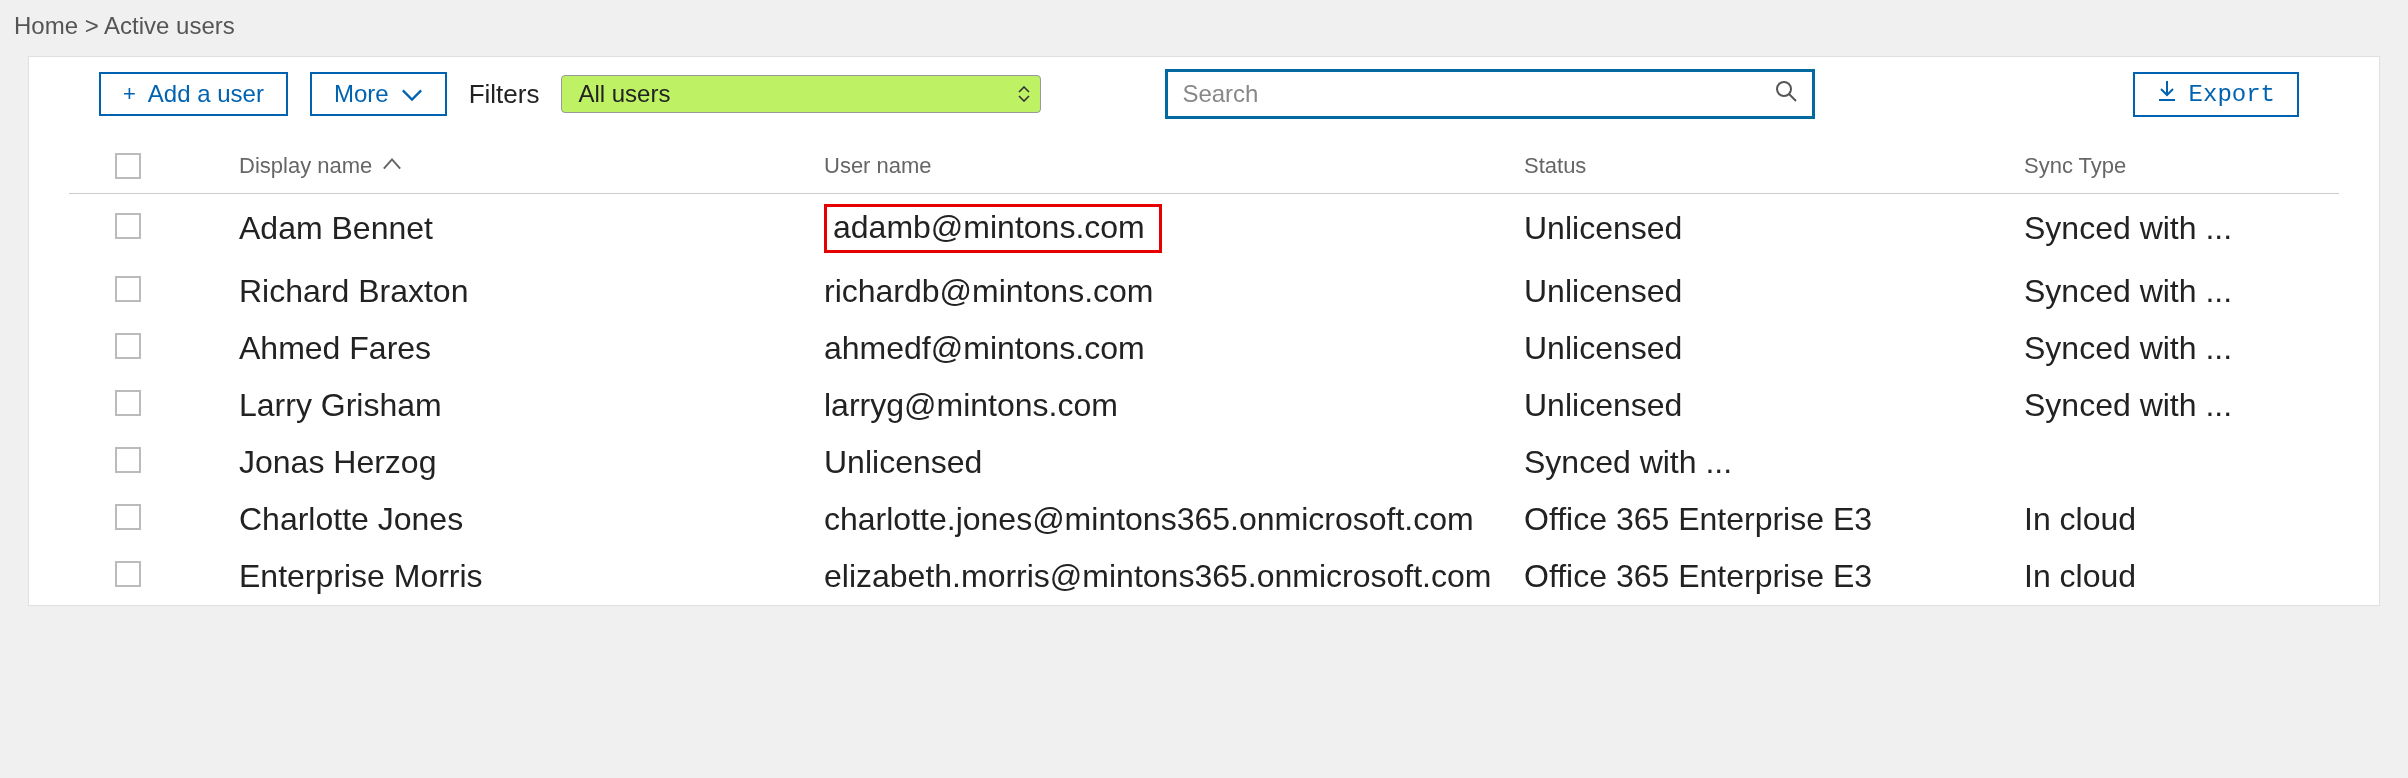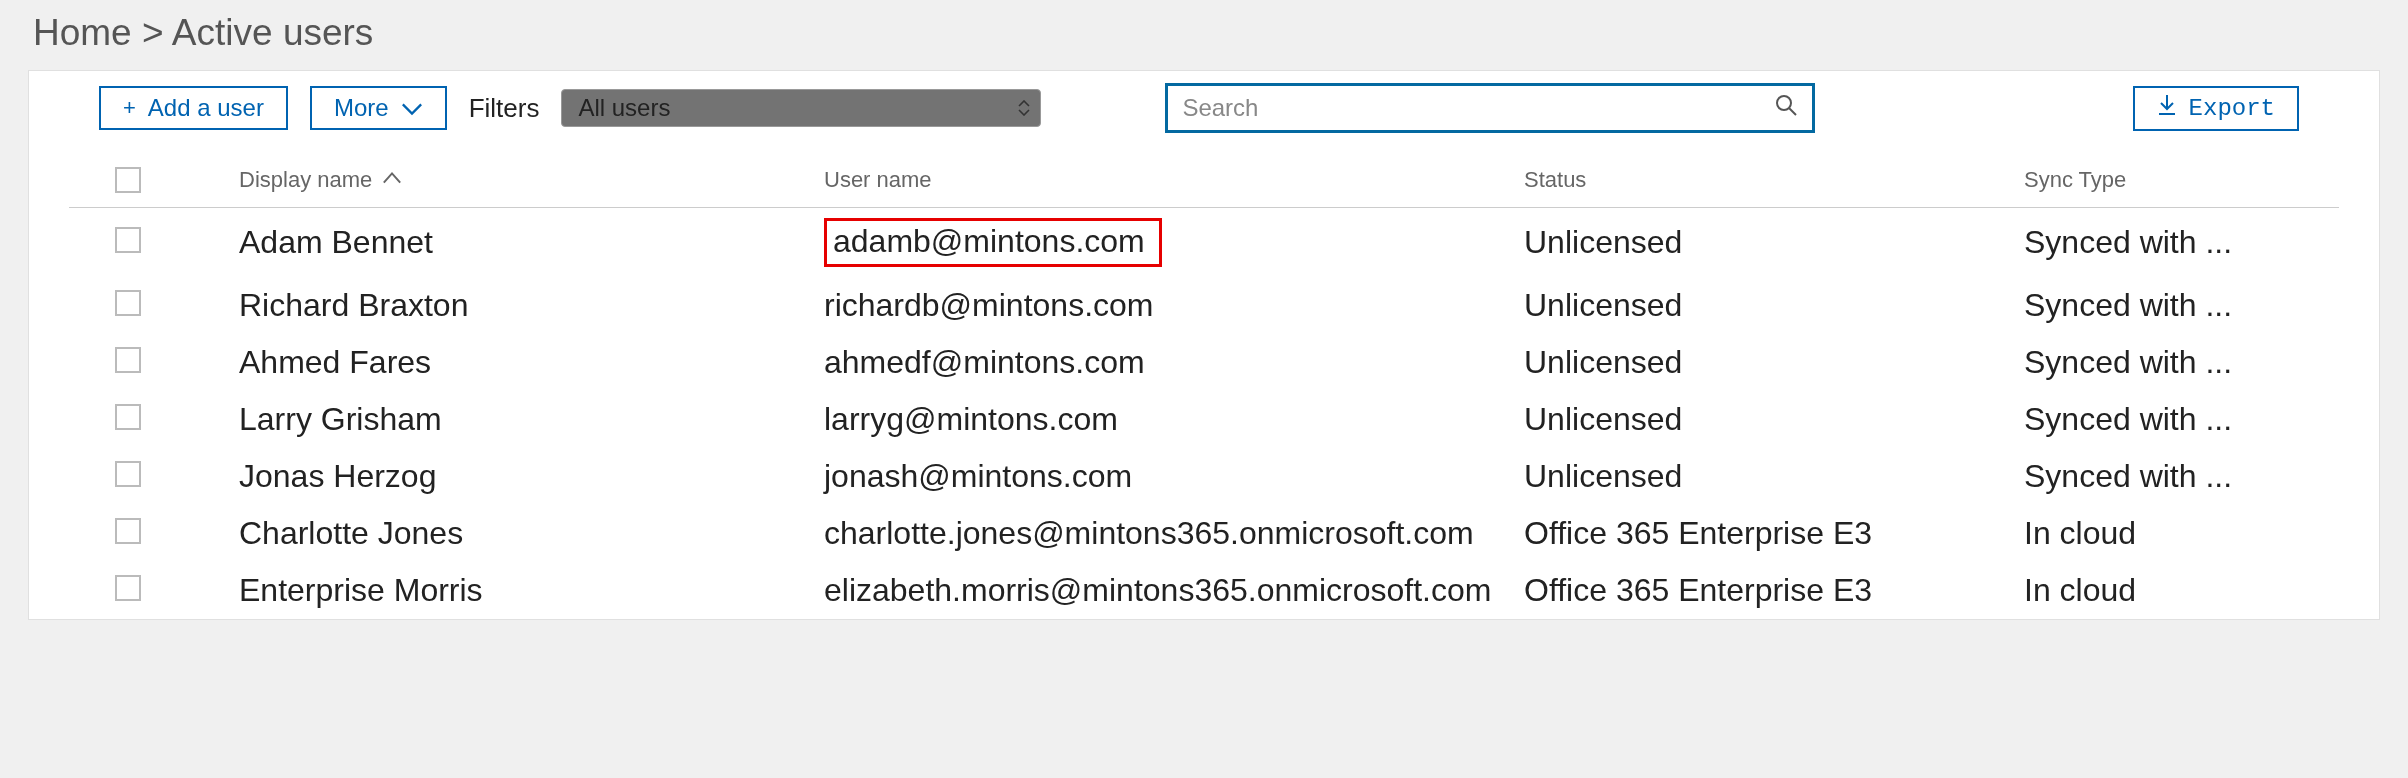--- a/index.html
+++ b/index.html
@@ -13,22 +13,22 @@
       padding: 0;
       font-size: 22px;
       color: #333;
     }
     .page {
       width: 2408px;
       background: #f0f0f0;
       padding: 0;
     }
     .breadcrumb {
-      padding: 12px 28px 16px 33px;
-      font-size: 37px;
+      padding: 12px 28px 16px 14px;
+      font-size: 24px;
       color: #555;
     }
     .breadcrumb a {
       color: #555;
       text-decoration: none;
     }
     .content-card {
       background: #fff;
       margin: 0 28px 0 28px;
       border: 1px solid #e0e0e0;
@@ -62,21 +62,21 @@
     .select-wrap {
       position: relative;
     }
     .select-box {
       border: 1px solid #999;
       border-radius: 4px;
       padding: 4px 40px 4px 16px;
       font-size: 24px;
       color: #222;
       width: 480px;
-      background: #737373;
+      background: #bef264;
       text-align: left;
       cursor: pointer;
       position: relative;
     }
     .select-caret {
       position: absolute;
       right: 10px;
       top: 50%;
       transform: translateY(-50%);
       font-size: 14px;
@@ -299,21 +299,20 @@
           <div class="row">
             <div class="col-check"><span class="checkbox"></span></div>
             <div>Larry Grisham</div>
             <div>larryg@mintons.com</div>
             <div>Unlicensed</div>
             <div>Synced with ...</div>
           </div>
           <div class="row">
             <div class="col-check"><span class="checkbox"></span></div>
             <div>Jonas Herzog</div>
-            <div>jonash@mintons.com</div>
             <div>Unlicensed</div>
             <div>Synced with ...</div>
           </div>
           <div class="row">
             <div class="col-check"><span class="checkbox"></span></div>
             <div>Charlotte Jones</div>
             <div>charlotte.jones@mintons365.onmicrosoft.com</div>
             <div>Office 365 Enterprise E3</div>
             <div>In cloud</div>
           </div>

